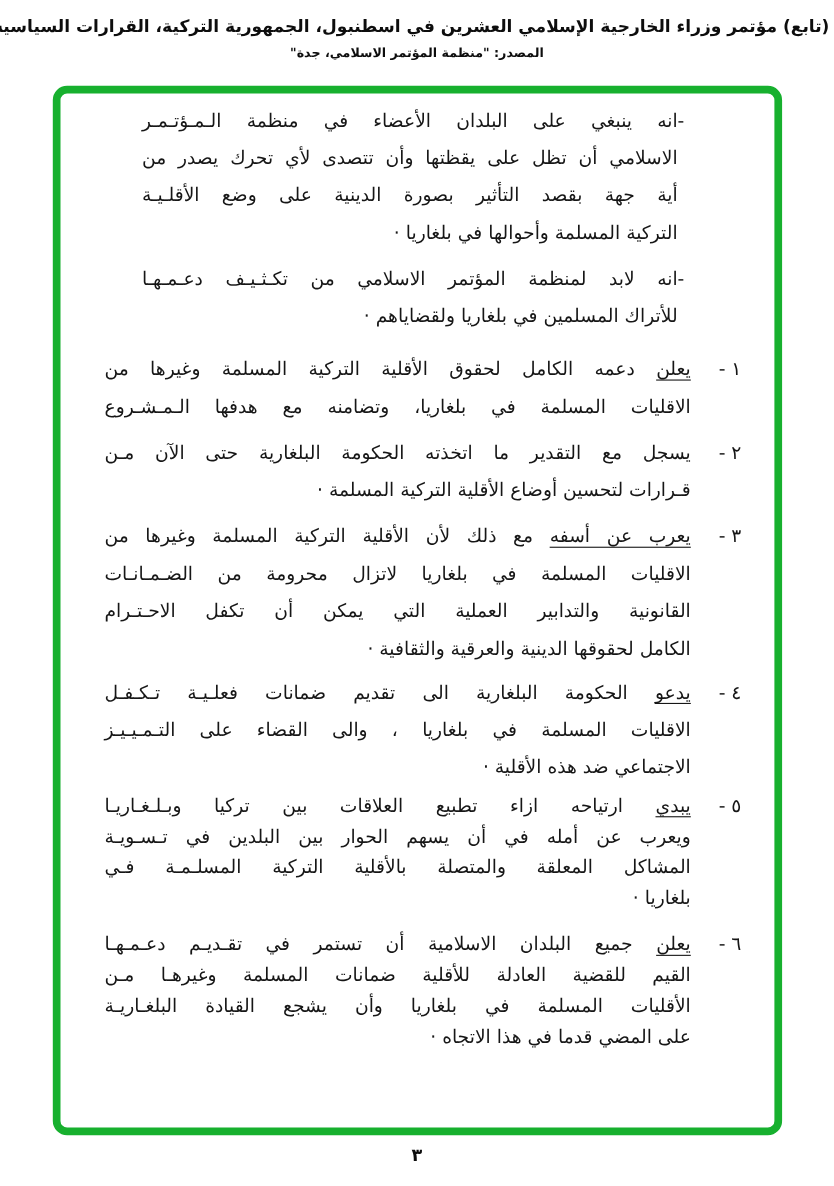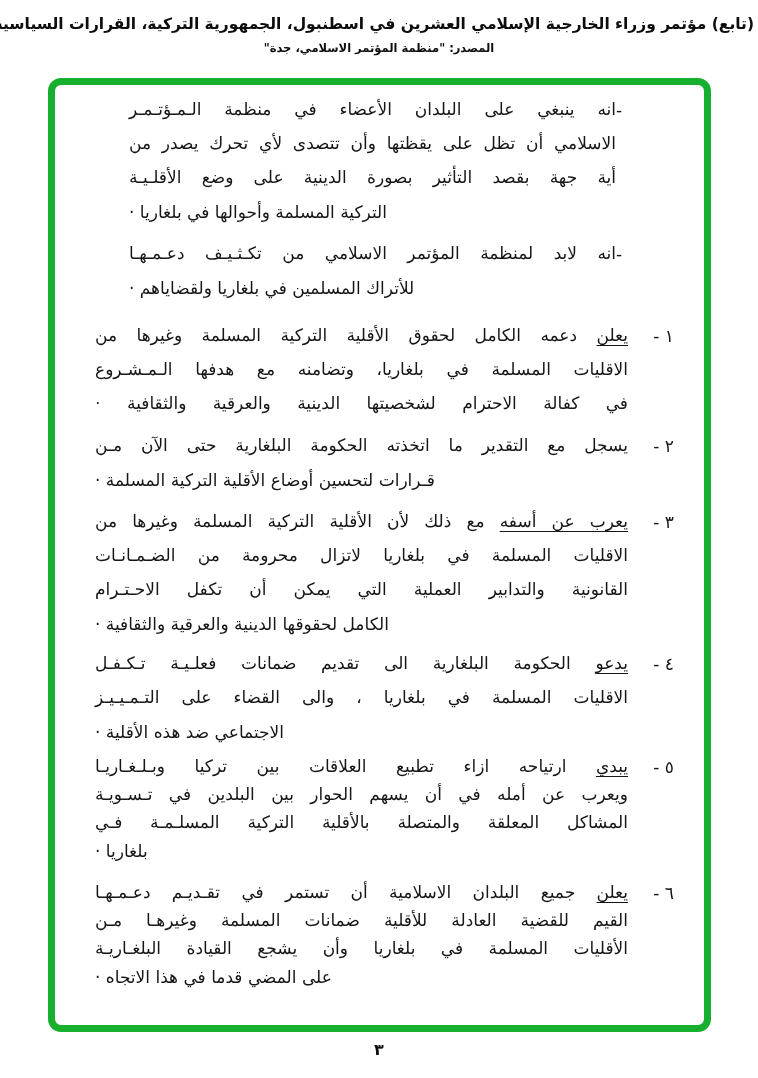--- a/index.html
+++ b/index.html
@@ -19,22 +19,22 @@
   }
   .content{direction:rtl;padding:8px 30px 0 40px;font-size:17px;}
   .para{display:flex;}
   .lh-a{line-height:34px;}
   .lh-b{line-height:28px;}
   .marker{flex:0 0 46px;width:46px;text-align:right;}
   .bullet{padding-right:22px;}
   .bullet .marker{flex-basis:36px;width:36px;text-align:left;}
   .bullet .body{padding-left:34px;}
   .body{flex:1;min-width:0;}
-  .line.j{text-align:justify;text-align-last:justify;text-justify:inter-word;font-family:Liberation Serif, serif;}
-  .line.last{text-align:left;}
+  .line.j{text-align:justify;text-align-last:justify;text-justify:inter-word;}
+  .line.last{text-align:right;}
   .lead{text-decoration:underline;text-underline-offset:4px;}
   .b1{margin-bottom:8px;}
   .b2{margin-bottom:14px;}
   .i1{margin-bottom:8px;}
   .i2{margin-bottom:8px;}
   .i3{margin-bottom:6px;}
   .i4{margin-bottom:4px;}
   .i5{margin-bottom:14px;}
   
   .page-number{position:absolute;left:0;right:0;top:1040px;text-align:center;
@@ -69,21 +69,20 @@
           <div class="line j">انه لابد لمنظمة المؤتمر الاسلامي من تكـثـيـف دعـمـهـا</div>
           <div class="line last">للأتراك المسلمين في بلغاريا ولقضاياهم ·</div>
         </div>
       </div>
 
       <div class="para item lh-a i1">
         <div class="marker">١ -</div>
         <div class="body">
           <div class="line j"><span class="lead">يعلن</span><span> دعمه الكامل لحقوق الأقلية التركية المسلمة وغيرها من</span></div>
           <div class="line j">الاقليات المسلمة في بلغاريا، وتضامنه مع هدفها الـمـشـروع</div>
-          <div class="line j">في كفالة الاحترام لشخصيتها الدينية والعرقية والثقافية ·</div>
         </div>
       </div>
 
       <div class="para item lh-a i2">
         <div class="marker">٢ -</div>
         <div class="body">
           <div class="line j"><span class="lead"></span><span>يسجل مع التقدير ما اتخذته الحكومة البلغارية حتى الآن مـن</span></div>
           <div class="line last">قـرارات لتحسين أوضاع الأقلية التركية المسلمة ·</div>
         </div>
       </div>

